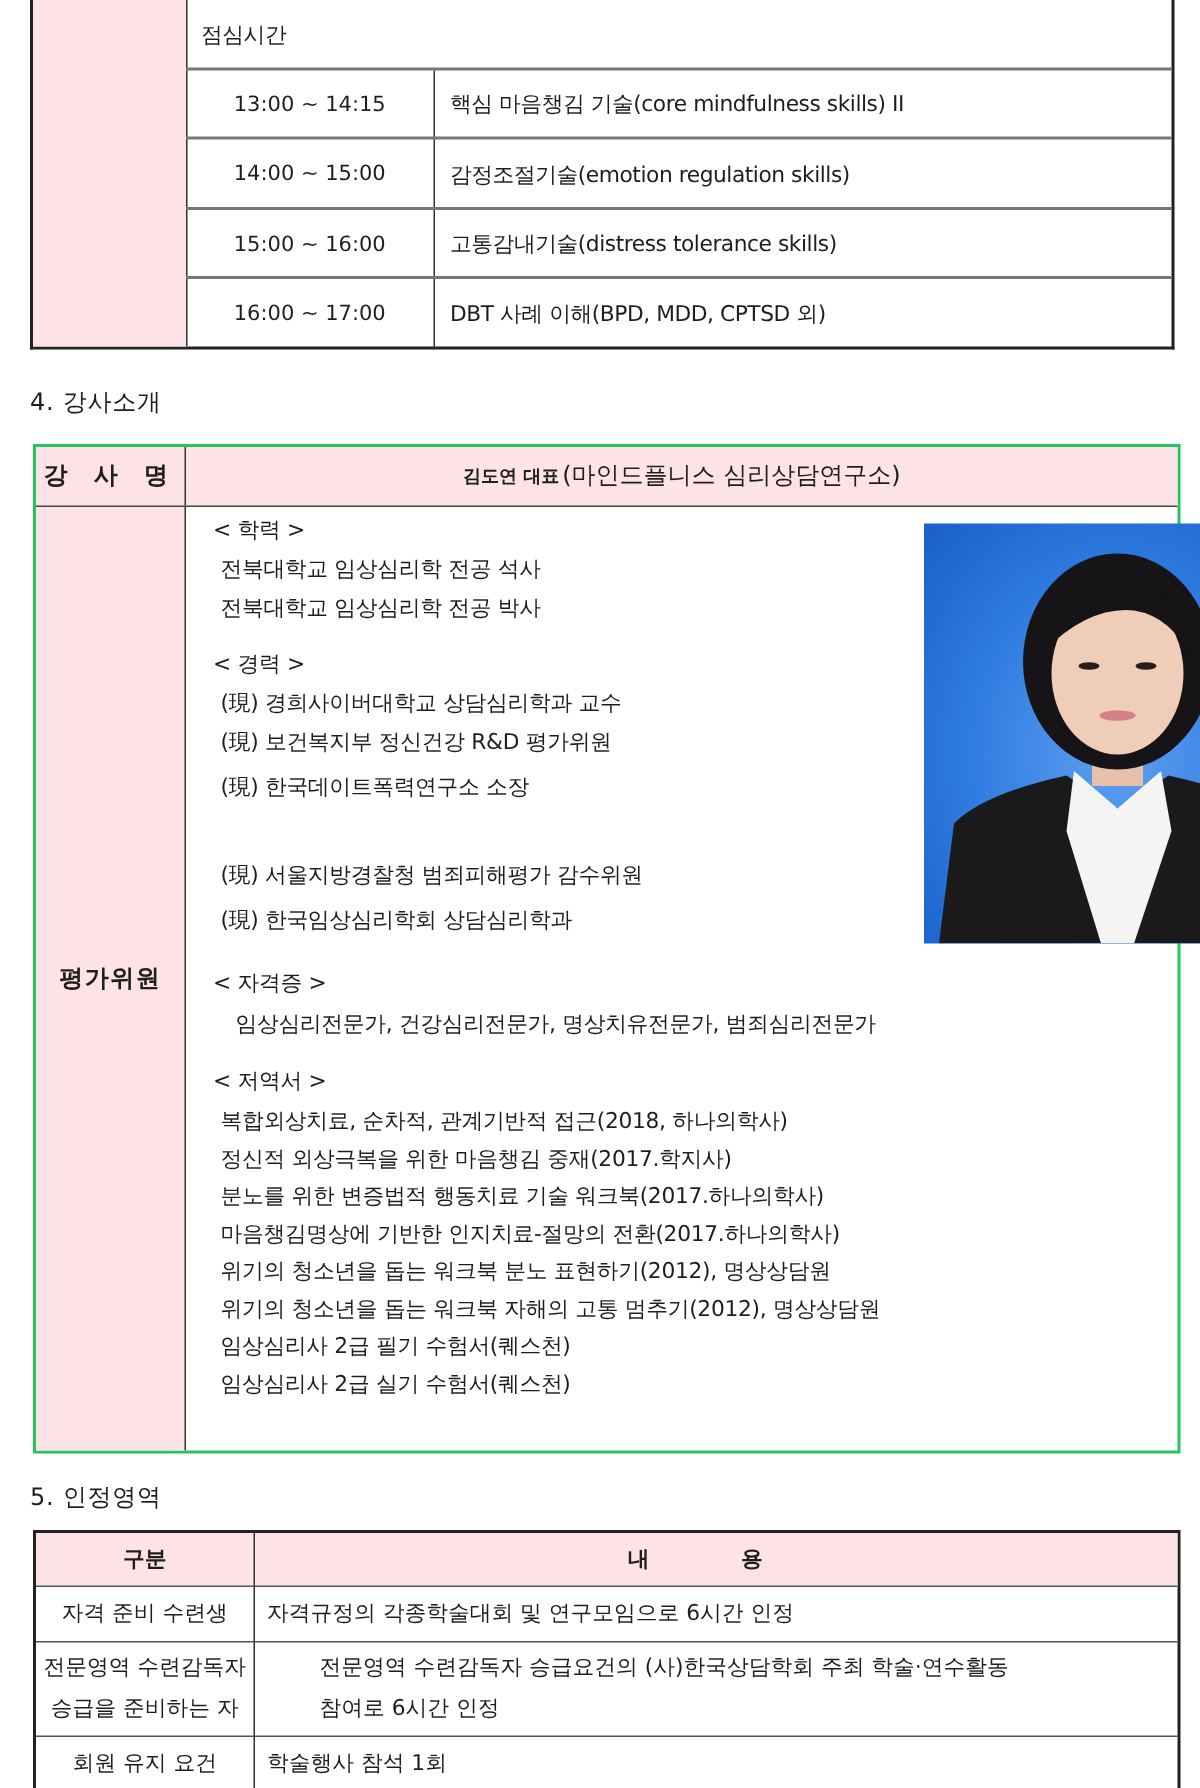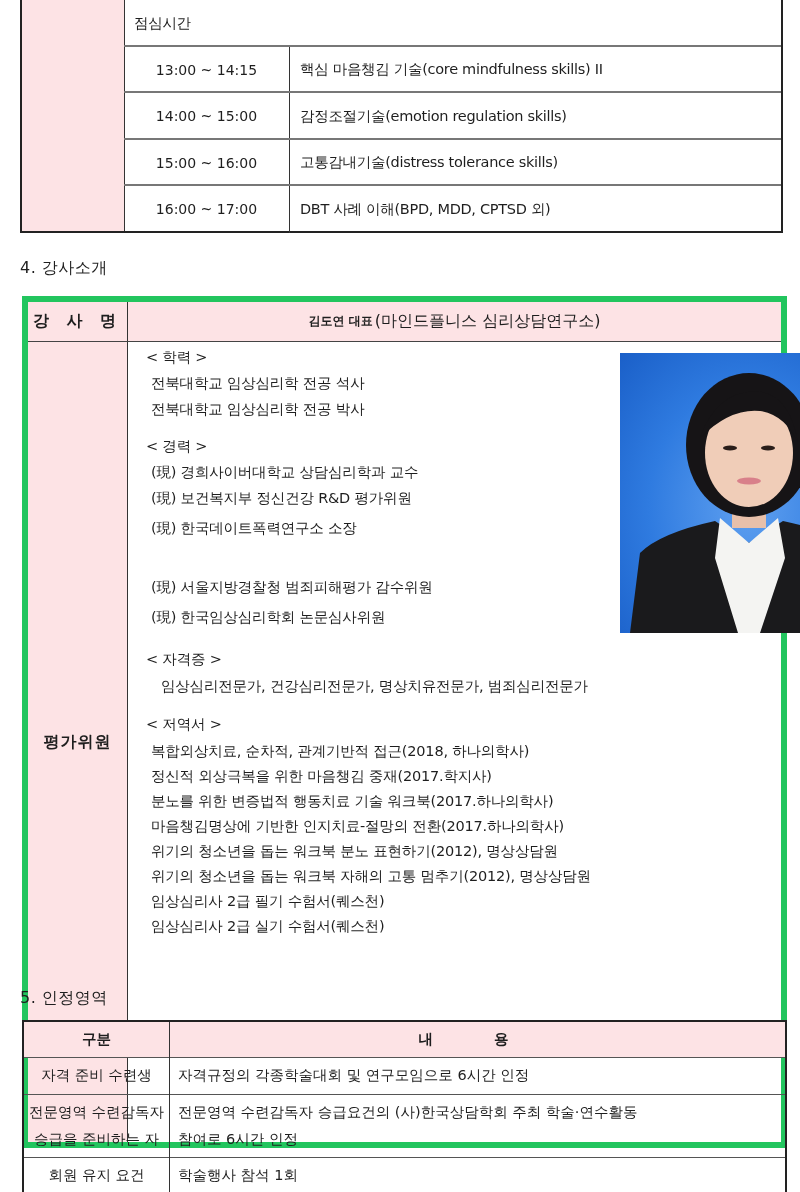--- a/index.html
+++ b/index.html
@@ -11,21 +11,21 @@
   #sched { left:20px; top:-2px; width:763px; height:235px; border:2px solid #222; border-top:none; }
   #sched .leftcol { position:absolute; left:0; top:0; width:102px; height:100%; background:#fde3e5; border-right:1px solid #333; }
   #sched .row { position:absolute; left:102px; right:0; height:46.5px; border-top:2px solid #777; display:flex; align-items:center; }
   #sched .row.first { border-top:2px solid #222; }
   #sched .time { width:166px; height:100%; border-right:1px solid #333; display:flex; align-items:center; justify-content:center; font-size:14px; box-sizing:border-box; }
   #sched .topic { padding-left:10px; font-size:14.5px; letter-spacing:-0.3px; }
 
   .section-title { font-size:16px; letter-spacing:0.5px; }
 
   
-  #inst { left:22px; top:296px; width:765px; height:852px; border:6px solid #22c55e; }
+  #inst { left:22px; top:296px; width:765px; height:673px; border:2px solid #22c55e; }
   #inst .hdr { position:absolute; left:0; top:0; right:0; height:39px; background:#fde3e5; border-bottom:1.5px solid #444; }
   #inst .lbl { position:absolute; left:0; top:0; width:99px; height:100%; border-right:1px solid #333; display:flex; align-items:center; justify-content:center; font-weight:bold; font-size:16px; letter-spacing:6px; }
   #inst .name { position:absolute; left:100px; right:0; top:0; height:100%; display:flex; align-items:center; justify-content:center; font-size:16px; }
   #inst .name b { font-size:12px; margin-right:2px; }
   #inst .bodylbl { position:absolute; left:0; top:40px; bottom:0; width:99px; background:#fde3e5; border-right:1px solid #333; display:flex; align-items:center; justify-content:center; font-weight:bold; font-size:16px; letter-spacing:1px; }
   #inst .content { position:absolute; left:100px; top:40px; right:0; bottom:0; }
   .ln { position:absolute; font-size:14.5px; white-space:nowrap; letter-spacing:-0.2px; }
   .photo { position:absolute; left:492px; top:11px; width:258px; height:280px; overflow:hidden;
            background:radial-gradient(ellipse at 50% 55%, #5fa0f0 0%, #2f7be0 55%, #1a5fc8 100%); }
 
@@ -77,21 +77,21 @@
   <div class="content">
     <div class="ln" style="left:18px; top:6px;">&lt; 학력 &gt;</div>
     <div class="ln" style="left:23px; top:32px;">전북대학교 임상심리학 전공 석사</div>
     <div class="ln" style="left:23px; top:58px;">전북대학교 임상심리학 전공 박사</div>
 
     <div class="ln" style="left:18px; top:95px;">&lt; 경력 &gt;</div>
     <div class="ln" style="left:23px; top:121px;">(現) 경희사이버대학교 상담심리학과 교수</div>
     <div class="ln" style="left:23px; top:147px;">(現) 보건복지부 정신건강 R&amp;D 평가위원</div>
     <div class="ln" style="left:23px; top:177px;">(現) 한국데이트폭력연구소 소장</div>
     <div class="ln" style="left:23px; top:236px;">(現) 서울지방경찰청 범죄피해평가 감수위원</div>
-    <div class="ln" style="left:23px; top:266px;">(現) 한국임상심리학회 논문심사위원</div>
+    <div class="ln" style="left:23px; top:266px;">(現) 한국임상심리학회 상담심리학과</div>
 
     <div class="ln" style="left:18px; top:308px;">&lt; 자격증 &gt;</div>
     <div class="ln" style="left:33px; top:335px;">임상심리전문가, 건강심리전문가, 명상치유전문가, 범죄심리전문가</div>
 
     <div class="ln" style="left:18px; top:373px;">&lt; 저역서 &gt;</div>
     <div class="ln" style="left:23px; top:400px;">복합외상치료, 순차적, 관계기반적 접근(2018, 하나의학사)</div>
     <div class="ln" style="left:23px; top:425px;">정신적 외상극복을 위한 마음챙김 중재(2017.학지사)</div>
     <div class="ln" style="left:23px; top:450px;">분노를 위한 변증법적 행동치료 기술 워크북(2017.하나의학사)</div>
     <div class="ln" style="left:23px; top:475px;">마음챙김명상에 기반한 인지치료-절망의 전환(2017.하나의학사)</div>
     <div class="ln" style="left:23px; top:500px;">위기의 청소년을 돕는 워크북 분노 표현하기(2012), 명상상담원</div>
@@ -131,21 +131,21 @@
     <div class="c2">내 용</div>
   </div>
   <div class="r" style="top:35px; height:37px; border-bottom:1.5px solid #555;">
     <div class="c1">
         <span>자격 준비 수련생</span>
       </div>
     <div class="c2">
         <span>자격규정의 각종학술대회 및 연구모임으로 6시간 인정</span>
       </div>
   </div>
-  <div class="r" style="top:72px; height:63px; border-bottom:1.5px solid #555;">
+  <div class="r" style="top:72px; height:63px; border-bottom:1.5px solid #555;gap:35px;">
     <div class="c1" style="line-height:27px;">
       <span>전문영역 수련감독자</span>
       <span>승급을 준비하는 자</span>
     </div>
     <div class="c2" style="line-height:27px;">
       <span>전문영역 수련감독자 승급요건의 (사)한국상담학회 주최 학술·연수활동</span>
       <span>참여로 6시간 인정</span>
     </div>
   </div>
   <div class="r" style="top:135px; height:37px;">

